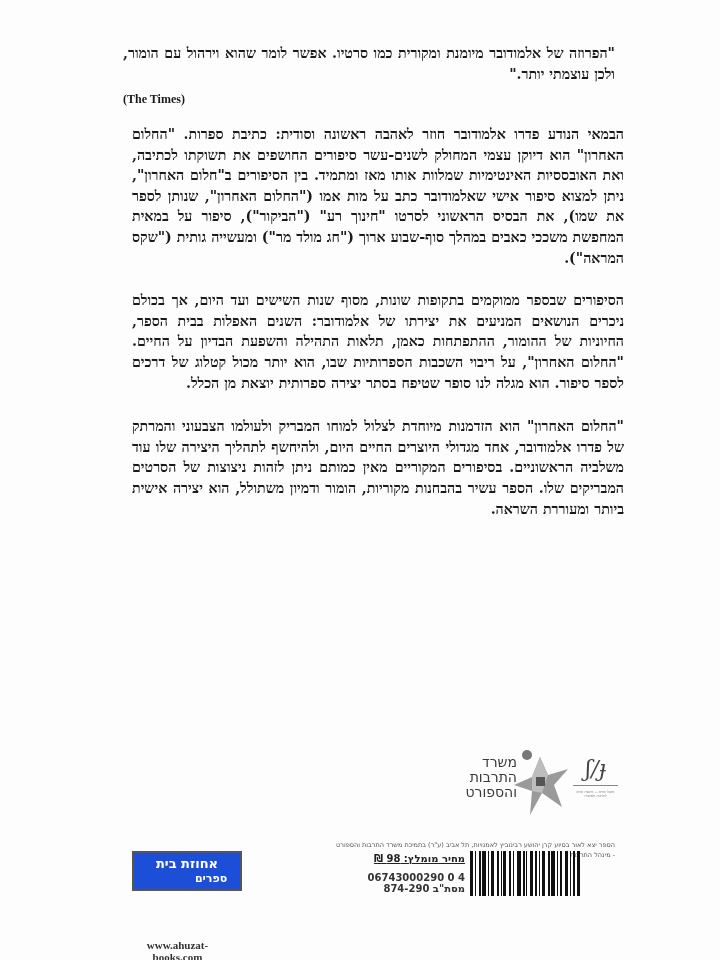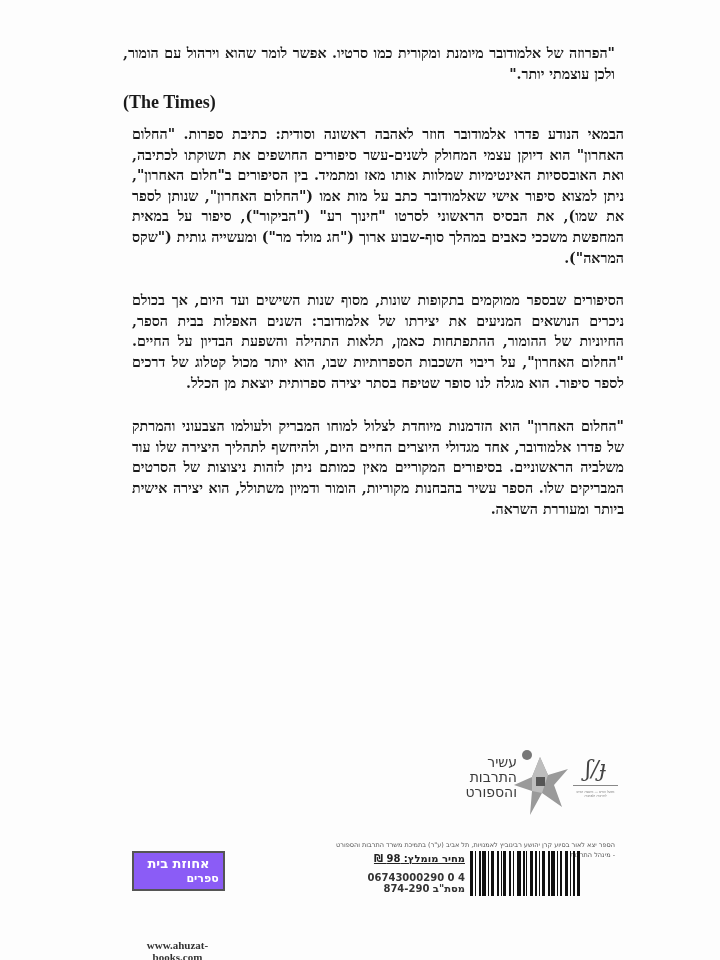--- a/index.html
+++ b/index.html
@@ -2,38 +2,38 @@
 <html><head>
 <meta charset="utf-8">
 <style>
   html, body { margin:0; padding:0; }
   body { width:720px; height:960px; background:#fdfdfd; position:relative; overflow:hidden;
          font-family:"DejaVu Serif", serif; color:#1a1a1a; }
   .text-block { position:absolute; left:123px; width:492px; direction:rtl; text-align:justify;
                 text-align-last:right; font-size:14.2px; line-height:20.6px; font-weight:bold; }
   .para { margin:0; }
   .source { position:absolute; left:123px; top:92px; font-family:"Liberation Serif", serif;
-            font-weight:bold; font-size:18px; direction:ltr; }
+            font-weight:bold; font-size:12px; direction:ltr; }
   .logos { position:absolute; left:455px; top:745px; width:160px; height:75px; }
   .ministry-text { position:absolute; left:0; top:10px; direction:rtl; font-family:"DejaVu Sans", sans-serif;
                    font-size:14px; line-height:15px; color:#3a3a3a; text-align:right; width:62px; }
   .star { position:absolute; left:55px; top:2px; width:60px; height:70px; }
   .lottery-logo { position:absolute; left:118px; top:11px; width:45px; height:68px; }
   .lottery-logo .sig { font-family:"DejaVu Serif", serif; font-size:22px; font-style:italic; color:#444; text-align:center; }
   .lottery-logo .line { height:1px; background:#888; margin:4px 0; }
   .lottery-logo .small { font-size:3.5px; line-height:4px; color:#666; text-align:center; direction:rtl; }
   .support-note { position:absolute; left:335px; top:840px; width:280px; direction:rtl; text-align:right;
                   font-family:"DejaVu Sans", sans-serif; font-size:6.5px; line-height:10px; color:#555; }
   .price { position:absolute; left:365px; top:853px; width:100px; direction:rtl; text-align:right;
            font-family:"DejaVu Sans", sans-serif; font-size:10px; font-weight:bold; color:#222;text-decoration:underline; }
   .isbn { position:absolute; left:365px; top:872px; width:100px; direction:rtl; text-align:right;
           font-family:"DejaVu Sans", sans-serif; font-size:10px; line-height:11px; color:#333; font-weight:bold; }
   .barcode { position:absolute; left:470px; top:851px; width:147px; height:45px; display:flex; align-items:stretch; }
   .barcode span { display:block; background:#111; }
-  .publisher { position:absolute; left:132px; top:851px; width:93px; height:40px; background:#8b5cf6;
+  .publisher { position:absolute; left:132px; top:851px; width:110px; height:40px; background:#1d4ed8;
                border:2px solid #555; box-sizing:border-box; color:#fff; text-align:center;
                font-family:"DejaVu Sans", sans-serif; font-weight:bold; direction:rtl; }
   .publisher .l1 { font-size:13px; line-height:16px; margin-top:3px; }
   .publisher .l2 { font-size:11px; line-height:13px;margin-left:48px; }
   .website { position:absolute; left:125px; top:895px; width:105px; text-align:center;
              font-family:"Liberation Serif", serif; font-size:11px; font-weight:bold; color:#333;margin-top:44px; }
 </style>
 </head>
 <body>
 
@@ -43,21 +43,21 @@
 <div class="source">(The Times)</div>
 
 <div class="text-block" style="top:124px;margin-left:9px;">
   <p class="para" style="margin-bottom:22px;">הבמאי הנודע פדרו אלמודובר חוזר לאהבה ראשונה וסודית: כתיבת ספרות. "החלום האחרון" הוא דיוקן עצמי המחולק לשנים-עשר סיפורים החושפים את תשוקתו לכתיבה, ואת האובססיות האינטימיות שמלוות אותו מאז ומתמיד. בין הסיפורים ב"חלום האחרון", ניתן למצוא סיפור אישי שאלמודובר כתב על מות אמו ("החלום האחרון", שנותן לספר את שמו), את הבסיס הראשוני לסרטו "חינוך רע" ("הביקור"), סיפור על במאית המחפשת משככי כאבים במהלך סוף-שבוע ארוך ("חג מולד מר") ומעשייה גותית ("שקס המראה").</p>
   <p class="para" style="margin-bottom:23px;">הסיפורים שבספר ממוקמים בתקופות שונות, מסוף שנות השישים ועד היום, אך בכולם ניכרים הנושאים המניעים את יצירתו של אלמודובר: השנים האפלות בבית הספר, החיוניות של ההומור, ההתפתחות כאמן, תלאות התהילה והשפעת הבדיון על החיים. "החלום האחרון", על ריבוי השכבות הספרותיות שבו, הוא יותר מכול קטלוג של דרכים לספר סיפור. הוא מגלה לנו סופר שטיפח בסתר יצירה ספרותית יוצאת מן הכלל.</p>
   <p class="para" style="margin-bottom:23px;">"החלום האחרון" הוא הזדמנות מיוחדת לצלול למוחו המבריק ולעולמו הצבעוני והמרתק של פדרו אלמודובר, אחד מגדולי היוצרים החיים היום, ולהיחשף לתהליך היצירה שלו עוד משלביה הראשוניים. בסיפורים המקוריים מאין כמותם ניתן לזהות ניצוצות של הסרטים המבריקים שלו. הספר עשיר בהבחנות מקוריות, הומור ודמיון משתולל, הוא יצירה אישית ביותר ומעוררת השראה.</p>
 </div>
 
 <div class="logos">
   <div class="ministry-text">
-    <div>עשיר</div>
+    <div>משרד</div>
     <div>התרבות</div>
     <div>והספורט</div>
   </div>
   <svg class="star" viewBox="0 0 60 70">
     <circle cx="17" cy="8" r="5" fill="#777"></circle>
     <polygon points="30,10 38,28 58,22 44,38 52,60 32,46 20,68 22,44 4,38 22,30" fill="#9a9a9a"></polygon>
     <polygon points="30,10 38,28 32,46 22,44 22,30" fill="#bdbdbd"></polygon>
     <rect x="26" y="30" width="9" height="9" fill="#555"></rect>
   </svg>
   <div class="lottery-logo">

